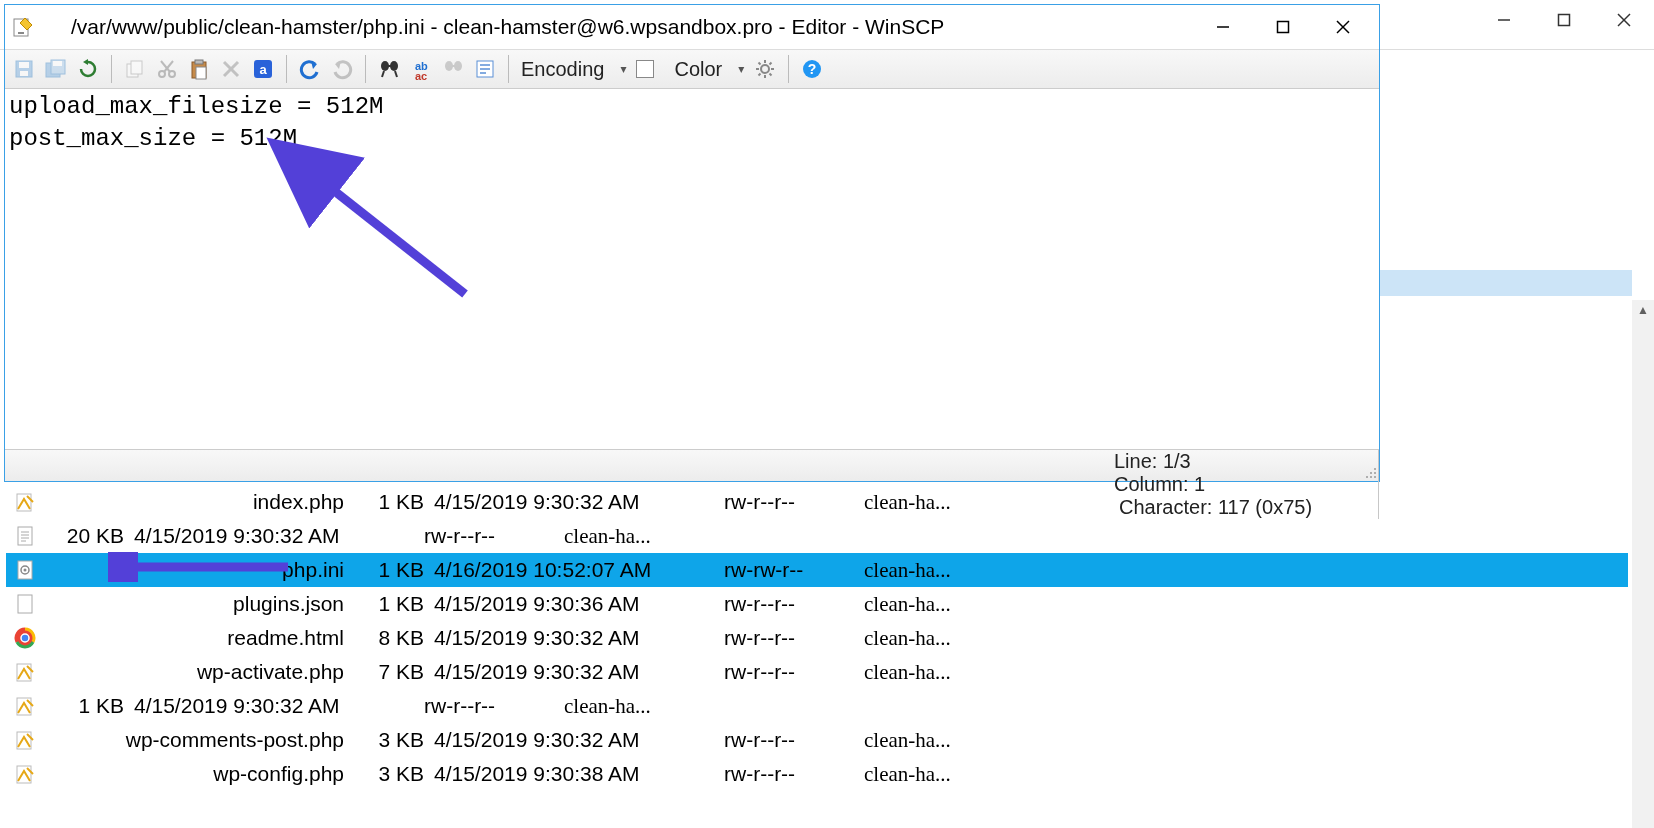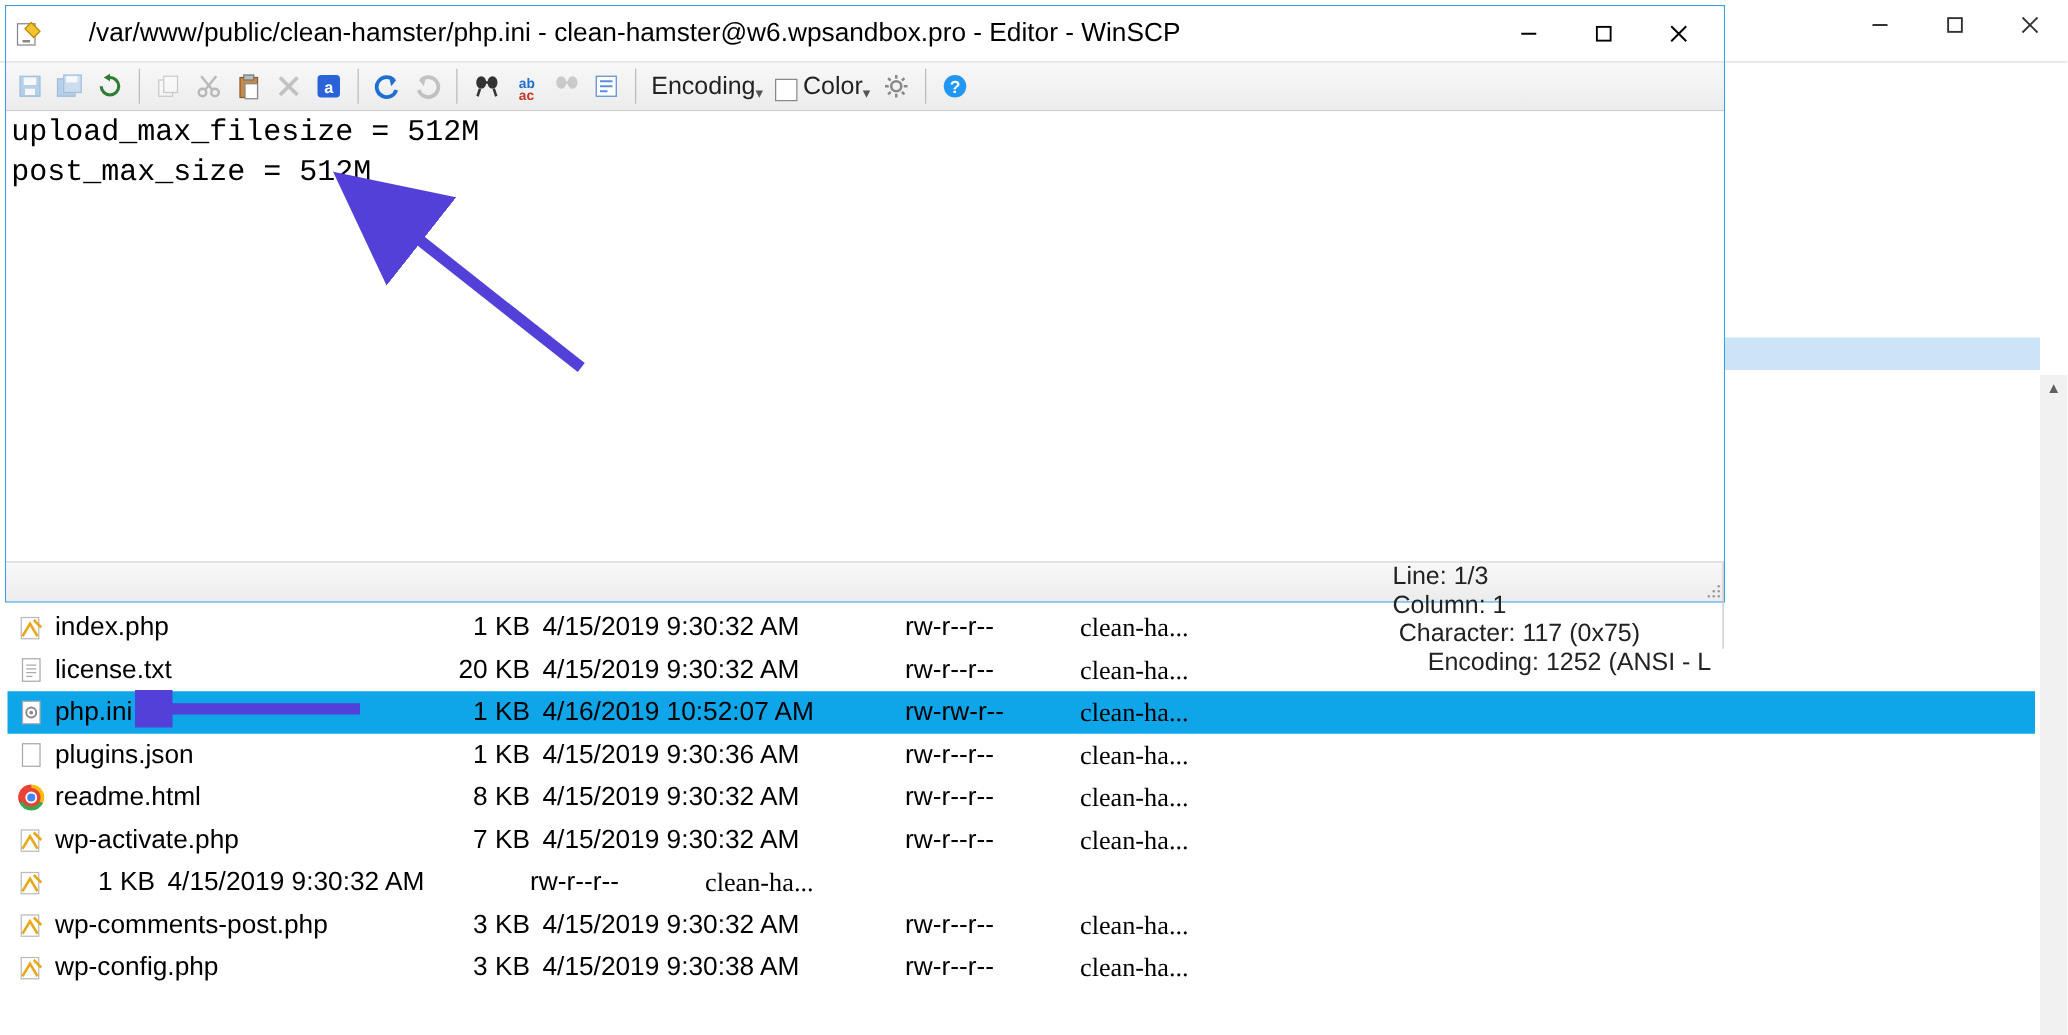--- a/index.html
+++ b/index.html
@@ -17,21 +17,21 @@
 .editor-window { position: absolute; top: 4px; left: 4px; width: 1376px; height: 478px; border: 1px solid #3aa0e6; background: #fff; display: flex; flex-direction: column; }
 .titlebar { height: 44px; display: flex; align-items: center; padding: 0 6px; background: #fff; gap: 28px; }
 .titlebar .icon { width: 24px; height: 24px; margin-right: 8px; display:flex; align-items:center; justify-content:center; }
 .titlebar .title { flex: 1; font-size: 21px; color: #000; white-space: nowrap; overflow:hidden; }
 .window-controls { display: flex; }
 .window-controls .wc { width: 60px; height: 40px; display: flex; align-items: center; justify-content: center; color:#000; }
 
 .toolbar { height: 40px; background: linear-gradient(#f8f8f8,#ececec); border-top:1px solid #ddd; border-bottom:1px solid #ccc; display: flex; align-items:center; padding: 0 4px; gap: 2px; }
 .toolbar .sep { width:1px; height:28px; background:#bbb; margin:0 6px; }
 .toolbar .tbtn { width: 30px; height: 30px; display:flex; align-items:center; justify-content:center; border-radius:3px; }
-.toolbar .tlabel { font-size: 20px; color:#222; padding: 0 4px; display:flex; align-items:flex-end; gap:0; }
+.toolbar .tlabel { font-size: 20px; color:#222; padding: 0 4px; display:flex; align-items:center; gap:16px; }
 .toolbar .dropdown-caret { font-size:12px; color:#555; }
 .color-swatch { width:18px; height:18px; border:1px solid #888; background:#fff; margin-right:4px; }
 
 .editor-body { flex:1; background:#fff; padding: 2px 4px; font-family: "Courier New", monospace; font-size: 24px; line-height: 32px; position:relative; overflow:hidden; }
 .editor-body .line { white-space: pre; }
 
 .arrow-annot { position:absolute; }
 .arrow-annot svg { overflow:visible; }
 
 .statusbar { height: 32px; background: linear-gradient(#f8f8f8,#ececec); border-top:1px solid #ccc; display:flex; align-items:flex-end; font-size:20px; color:#222;flex-direction:column; }
@@ -40,21 +40,21 @@
 .statusbar .cell.col { width:275px; }
 .statusbar .cell.char { width:270px; }
 .statusbar .cell.enc { flex:1; border-right:none; }
 .resize-grip { position:absolute; bottom:2px; right:2px; width:14px; height:14px; }
 
 
 .file-list { position:absolute; top: 485px; left: 6px; right: 26px; }
 .file-row { height: 34px; display:flex; align-items:center; font-size:21px; color:#000; }
 .file-row.selected { background:#0ea5e9; }
 .file-row .ficon { width:26px; height:26px; margin: 0 6px 0 6px; display:flex; align-items:center; justify-content:center; }
-.file-row .fname { width: 300px; }
+.file-row .fname { width: 300px; text-align: right; }
 .file-row .fsize { width: 90px; text-align:right; padding-right:10px; }
 .file-row .fdate { width: 290px; }
 .file-row .fperm { width: 140px; }
 .file-row .fowner { width: 150px; font-family: Liberation Serif, serif; }
 
 
 .list-arrow { position:absolute; }
 
 
 svg { display:block; }
@@ -264,21 +264,20 @@
           </defs>
         <line x1="160" y1="130" x2="18" y2="18" stroke="#5340d8" stroke-width="9" marker-end="url(#ah1)"></line>
       </svg>
     </div>
   </div>
 
   <div class="statusbar">
     <div class="cell">Line: 1/3</div>
     <div class="cell col">Column: 1</div>
     <div class="cell char">Character: 117 (0x75)</div>
-    <div class="cell enc">Encoding: 1252  (ANSI - L</div>
     <div class="resize-grip">
       <svg width="14" height="14">
           <circle cx="12" cy="4" r="1" fill="#999"></circle>
           <circle cx="8" cy="8" r="1" fill="#999"></circle>
           <circle cx="12" cy="8" r="1" fill="#999"></circle>
           <circle cx="4" cy="12" r="1" fill="#999"></circle>
           <circle cx="8" cy="12" r="1" fill="#999"></circle>
           <circle cx="12" cy="12" r="1" fill="#999"></circle>
         </svg>
     </div>
@@ -303,21 +302,20 @@
     <div class="file-row">
       <span class="ficon">
         <svg width="22" height="22">
           <rect x="4" y="2" width="14" height="18" fill="#fff" stroke="#aaa"></rect>
           <line x1="7" y1="7" x2="15" y2="7" stroke="#aaa"></line>
           <line x1="7" y1="10" x2="15" y2="10" stroke="#aaa"></line>
           <line x1="7" y1="13" x2="15" y2="13" stroke="#aaa"></line>
           <line x1="7" y1="16" x2="12" y2="16" stroke="#aaa"></line>
         </svg>
       </span>
-      <span class="fname">license.txt</span>
       <span class="fsize">20 KB</span>
       <span class="fdate">4/15/2019 9:30:32 AM</span>
       <span class="fperm">rw-r--r--</span>
       <span class="fowner">clean-ha...</span>
     </div>
     <div class="file-row selected">
       <span class="ficon">
         <svg width="22" height="22">
           <rect x="4" y="2" width="14" height="18" fill="#fff" stroke="#aaa"></rect>
           <circle cx="11" cy="11" r="4" fill="none" stroke="#888" stroke-width="1.5"></circle>

